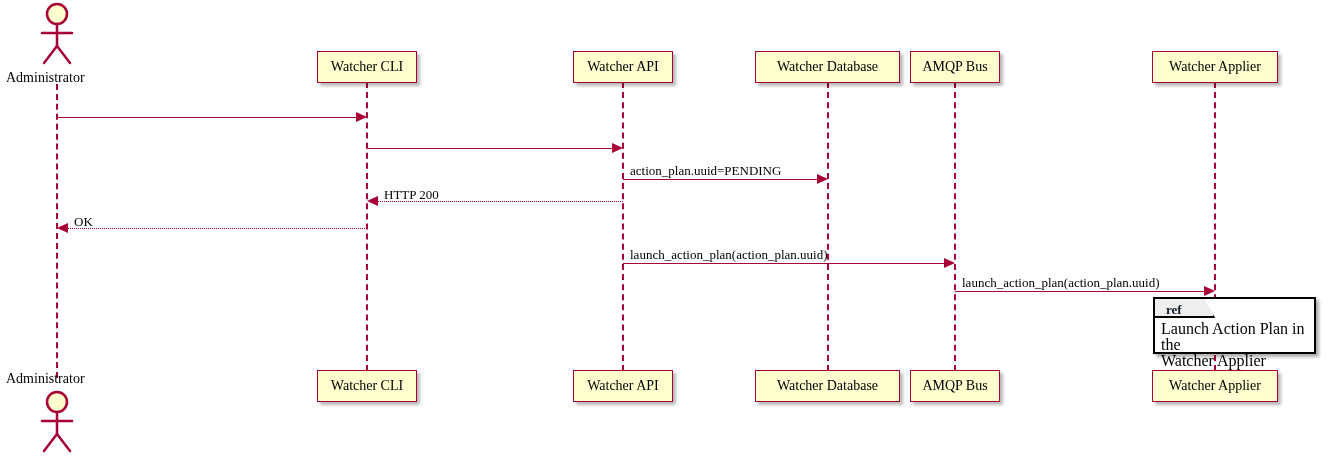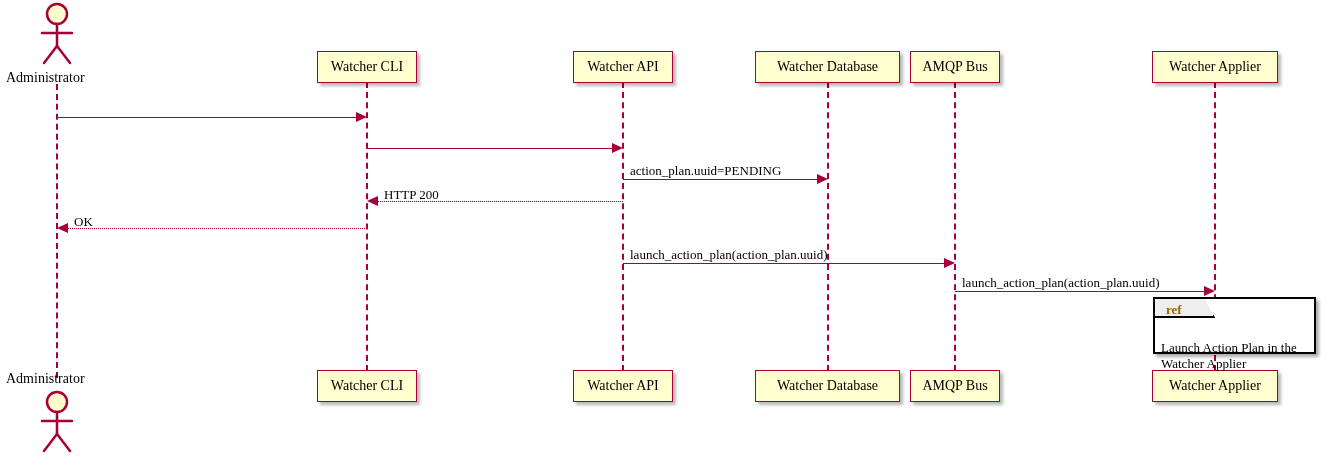--- a/index.html
+++ b/index.html
@@ -90,30 +90,29 @@
     border-bottom: 2px solid #000000;
     box-sizing: border-box;
   }
   .ref-tab-clip {
     clip-path: polygon(0 0, calc(100% - 10px) 0, 100% 100%, 0 100%);
   }
   .ref-title {
     position: absolute;
     font-size: 13px;
     font-weight: bold;
-    color: #a16207;
+    color: #0f172a;
     line-height: 1;
   }
   .ref-body {
     position: absolute;
-    font-size: 13px;
+    font-size: 16px;
     color: #000000;
     line-height: 16px;
     white-space: pre-line;
-    margin-top: 19px;
   }
 </style>
 </head>
 <body>
 
 <div id="diagram">
 
   <div class="lifeline" style="left:56px;  top:84px;  height:294px;"></div>
   <div class="lifeline" style="left:366px; top:82px;  height:289px;"></div>
   <div class="lifeline" style="left:622px; top:82px;  height:289px;"></div>

